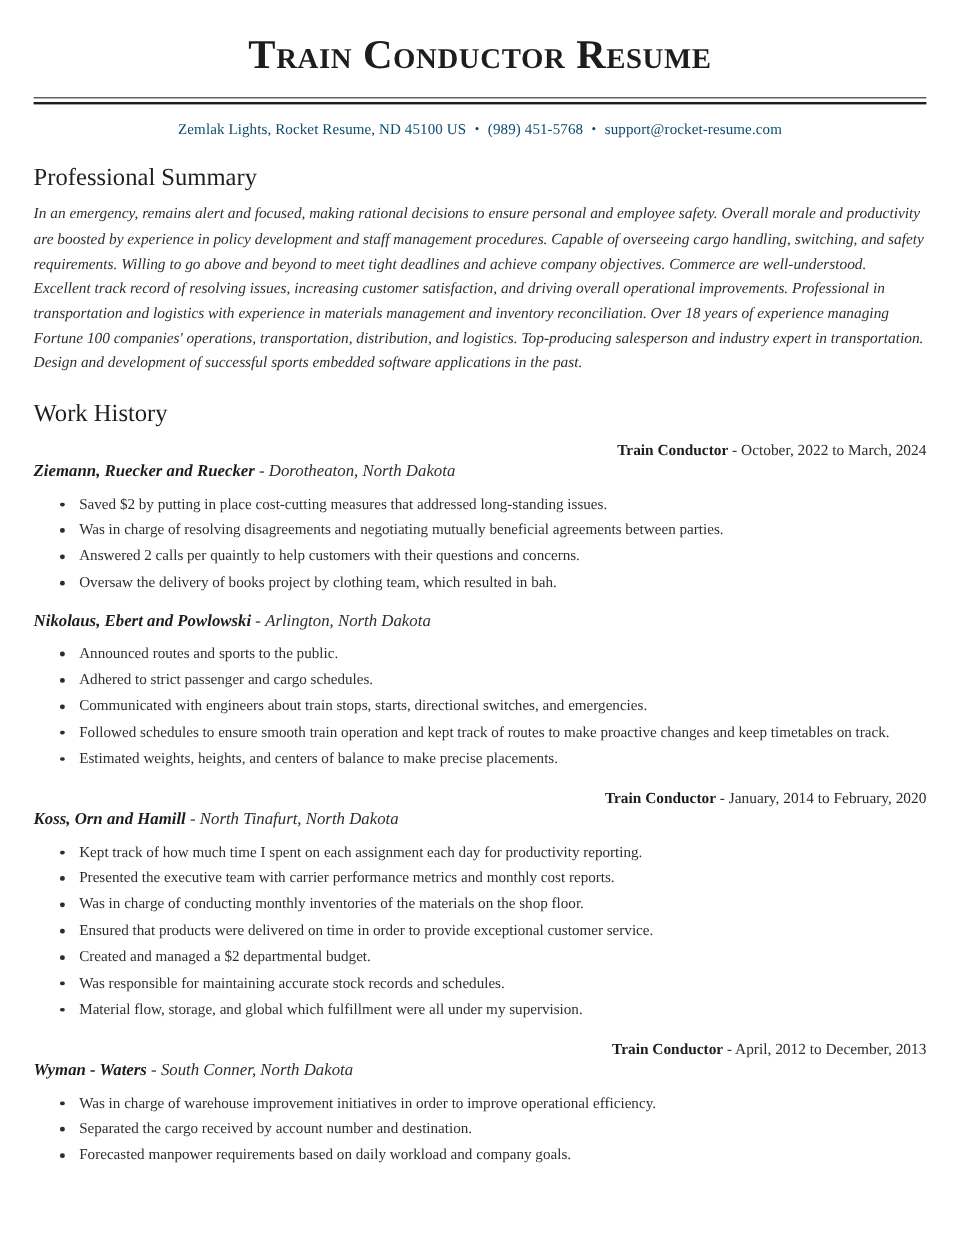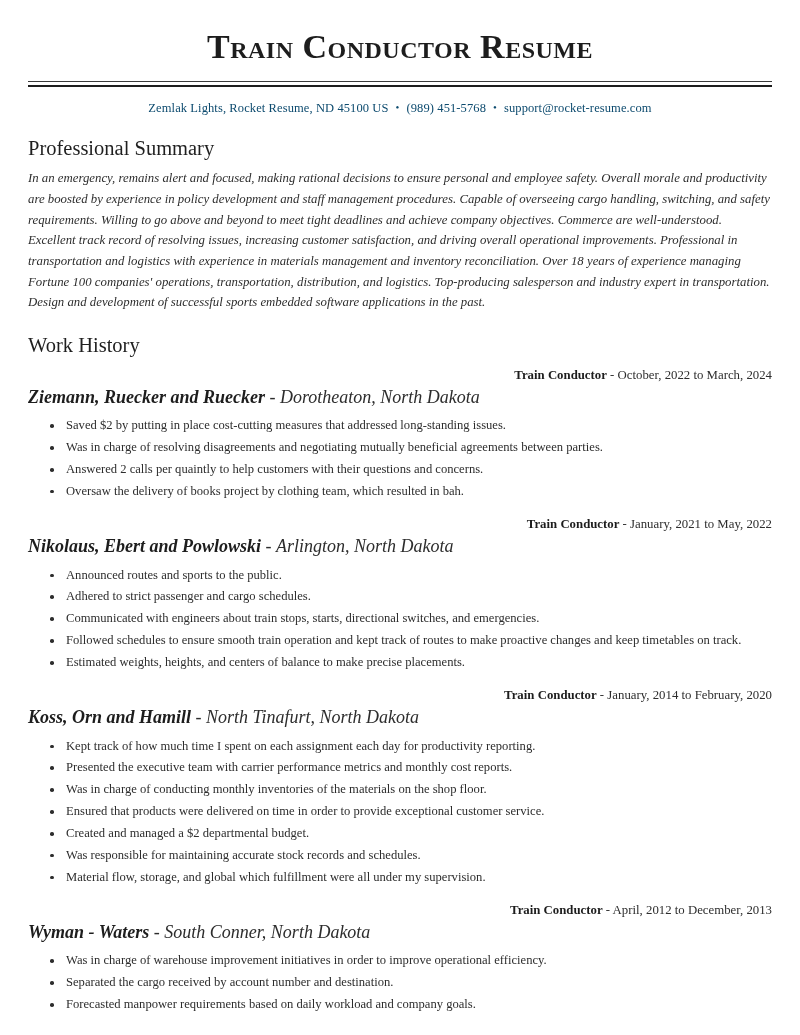--- a/index.html
+++ b/index.html
@@ -93,21 +93,21 @@
     font-size: 12.8px;
     line-height: 1.45;
     color: #2d2d2d;
     text-align: right;
   }
   .job-title {
     font-weight: bold;
     color: #1d1d1d;
   }
   .job-line2 {
-    font-size: 18px;
+    font-size: 14px;
     line-height: 1.45;
     color: #2d2d2d;
     font-style: italic;
   }
   .job-company {
     font-weight: bold;
     font-style: italic;
     color: #1d1d1d;
   }
   .dash {
@@ -166,21 +166,20 @@
           <div class="job-line1"><span class="job-title">Train Conductor</span> - <span>October, 2022 to March, 2024</span></div>
           <div class="job-line2"><span class="job-company">Ziemann, Ruecker and Ruecker</span><span class="dash"> - </span><span>Dorotheaton, North Dakota</span></div>
           <ul class="bullets">
             <li>Saved $2 by putting in place cost-cutting measures that addressed long-standing issues.</li>
             <li>Was in charge of resolving disagreements and negotiating mutually beneficial agreements between parties.</li>
             <li>Answered 2 calls per quaintly to help customers with their questions and concerns.</li>
             <li>Oversaw the delivery of books project by clothing team, which resulted in bah.</li>
           </ul>
         </div>
         <div class="job">
-          <div class="job-line1"><span class="job-title">Train Conductor</span> - <span>January, 2021 to May, 2022</span></div>
           <div class="job-line2"><span class="job-company">Nikolaus, Ebert and Powlowski</span><span class="dash"> - </span><span>Arlington, North Dakota</span></div>
           <ul class="bullets">
             <li>Announced routes and sports to the public.</li>
             <li>Adhered to strict passenger and cargo schedules.</li>
             <li>Communicated with engineers about train stops, starts, directional switches, and emergencies.</li>
             <li>Followed schedules to ensure smooth train operation and kept track of routes to make proactive changes and keep timetables on track.</li>
             <li>Estimated weights, heights, and centers of balance to make precise placements.</li>
           </ul>
         </div>
         <div class="job">

